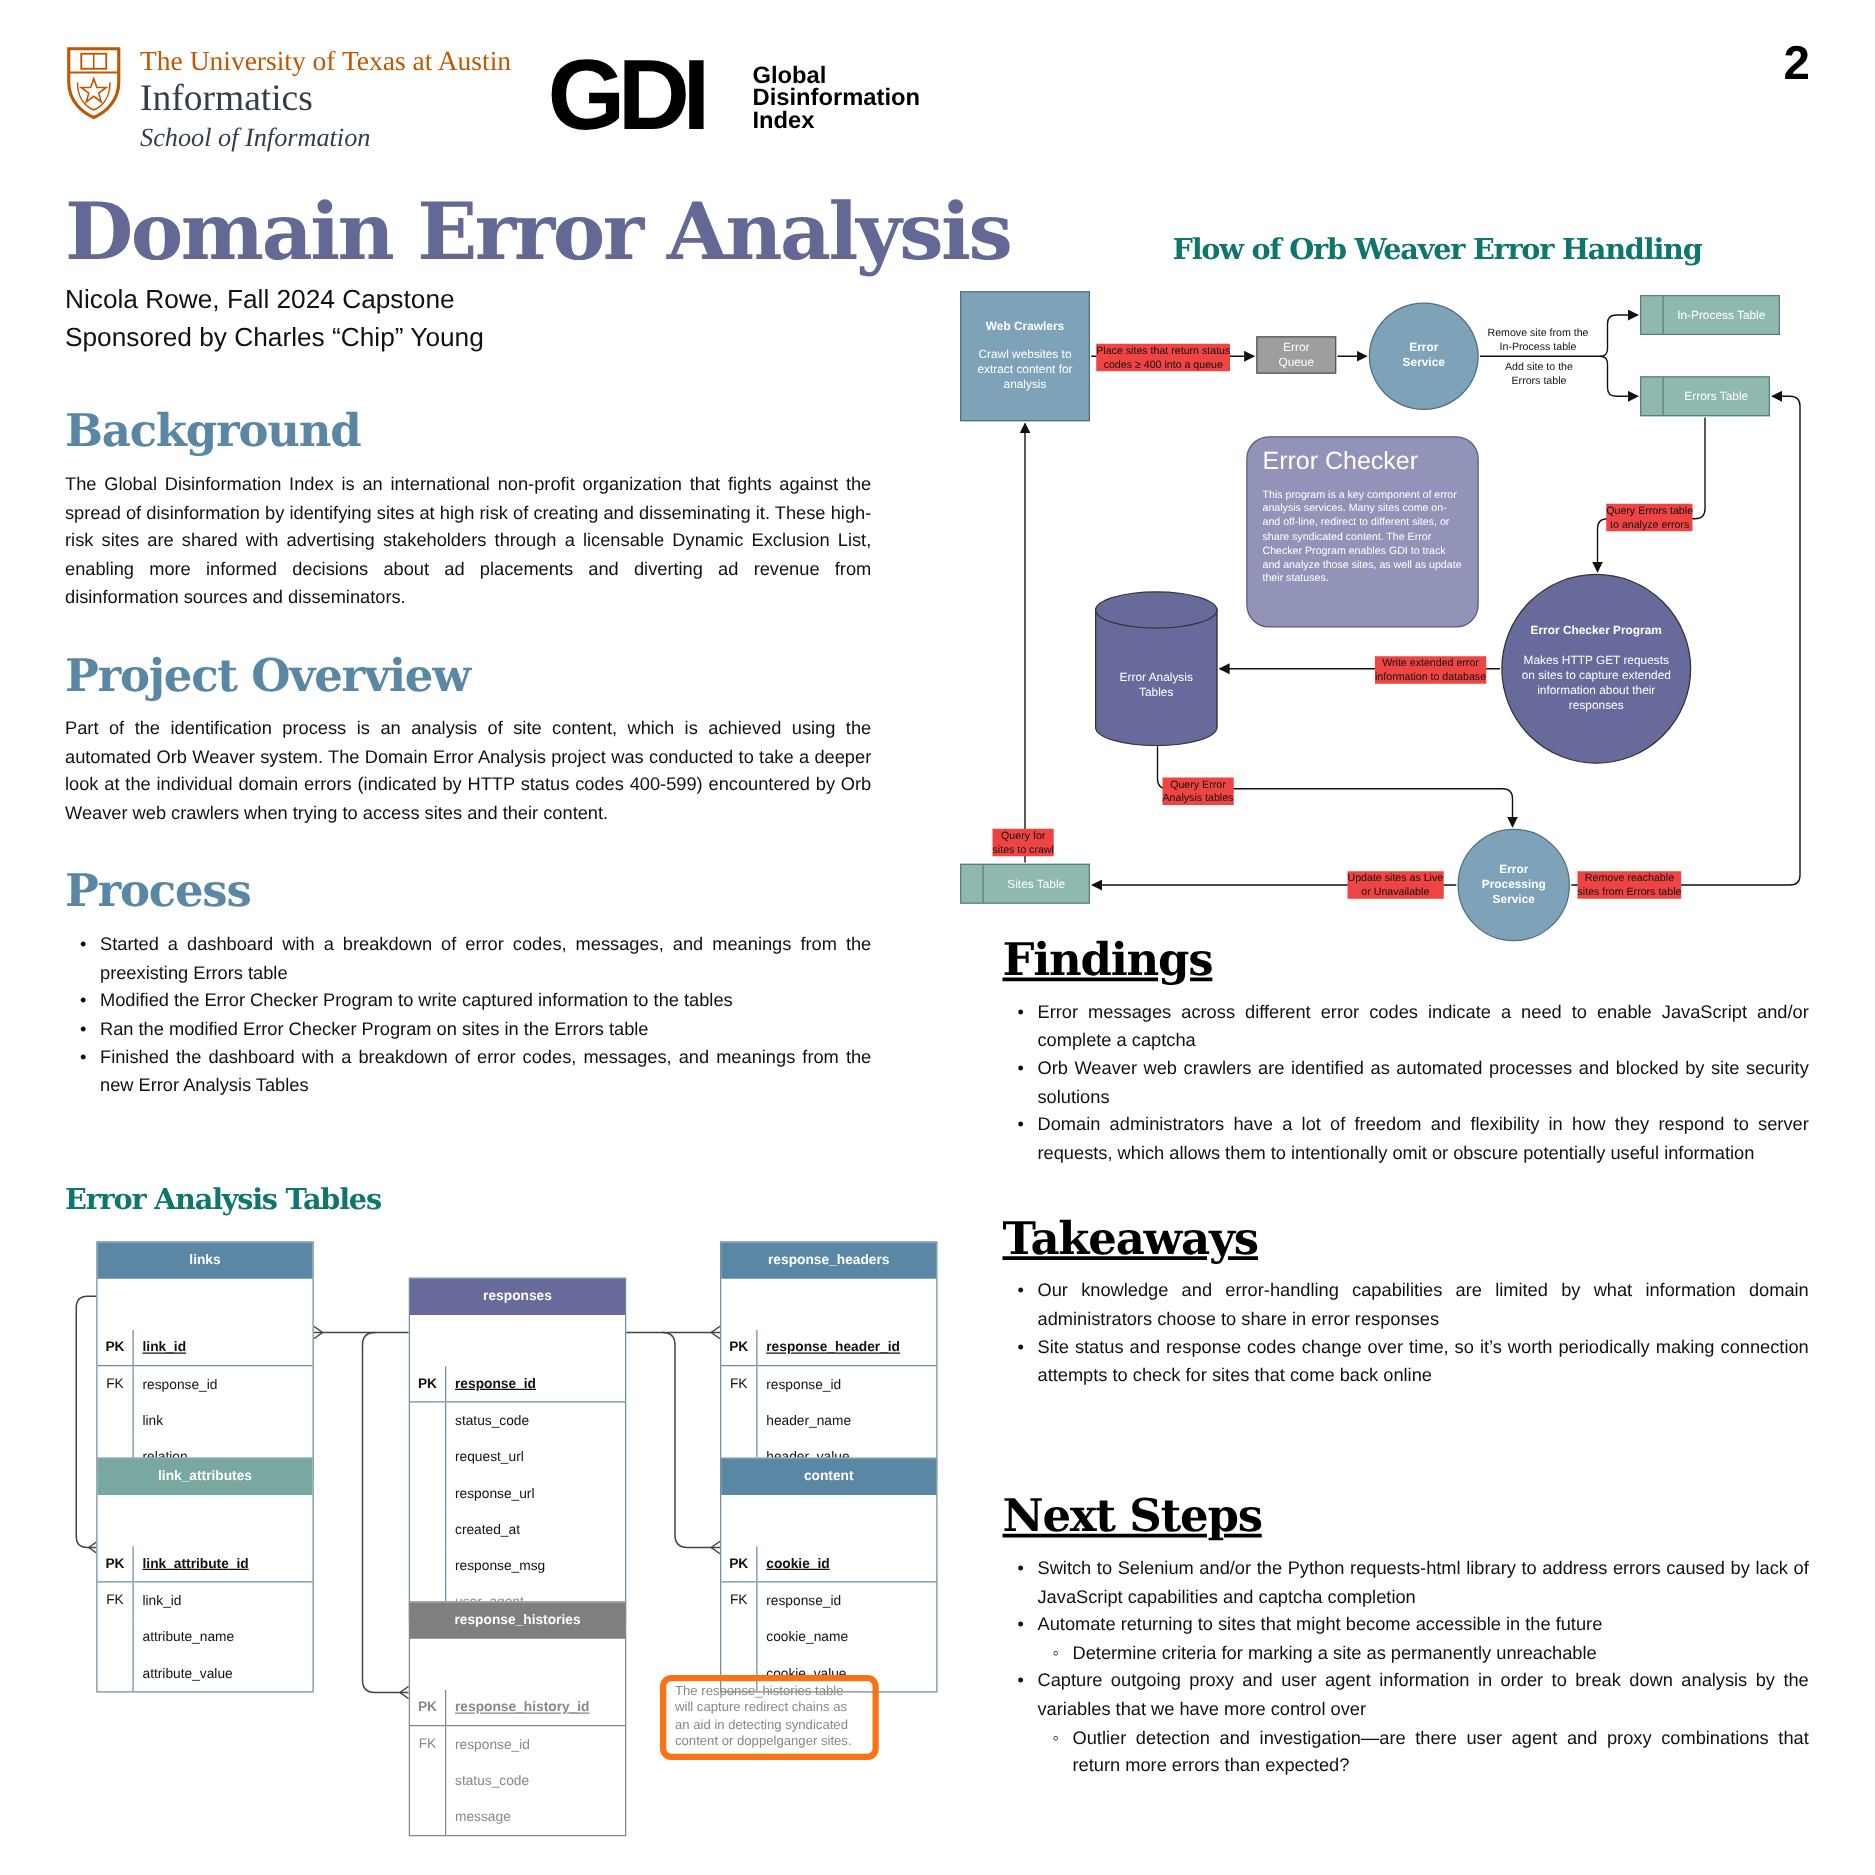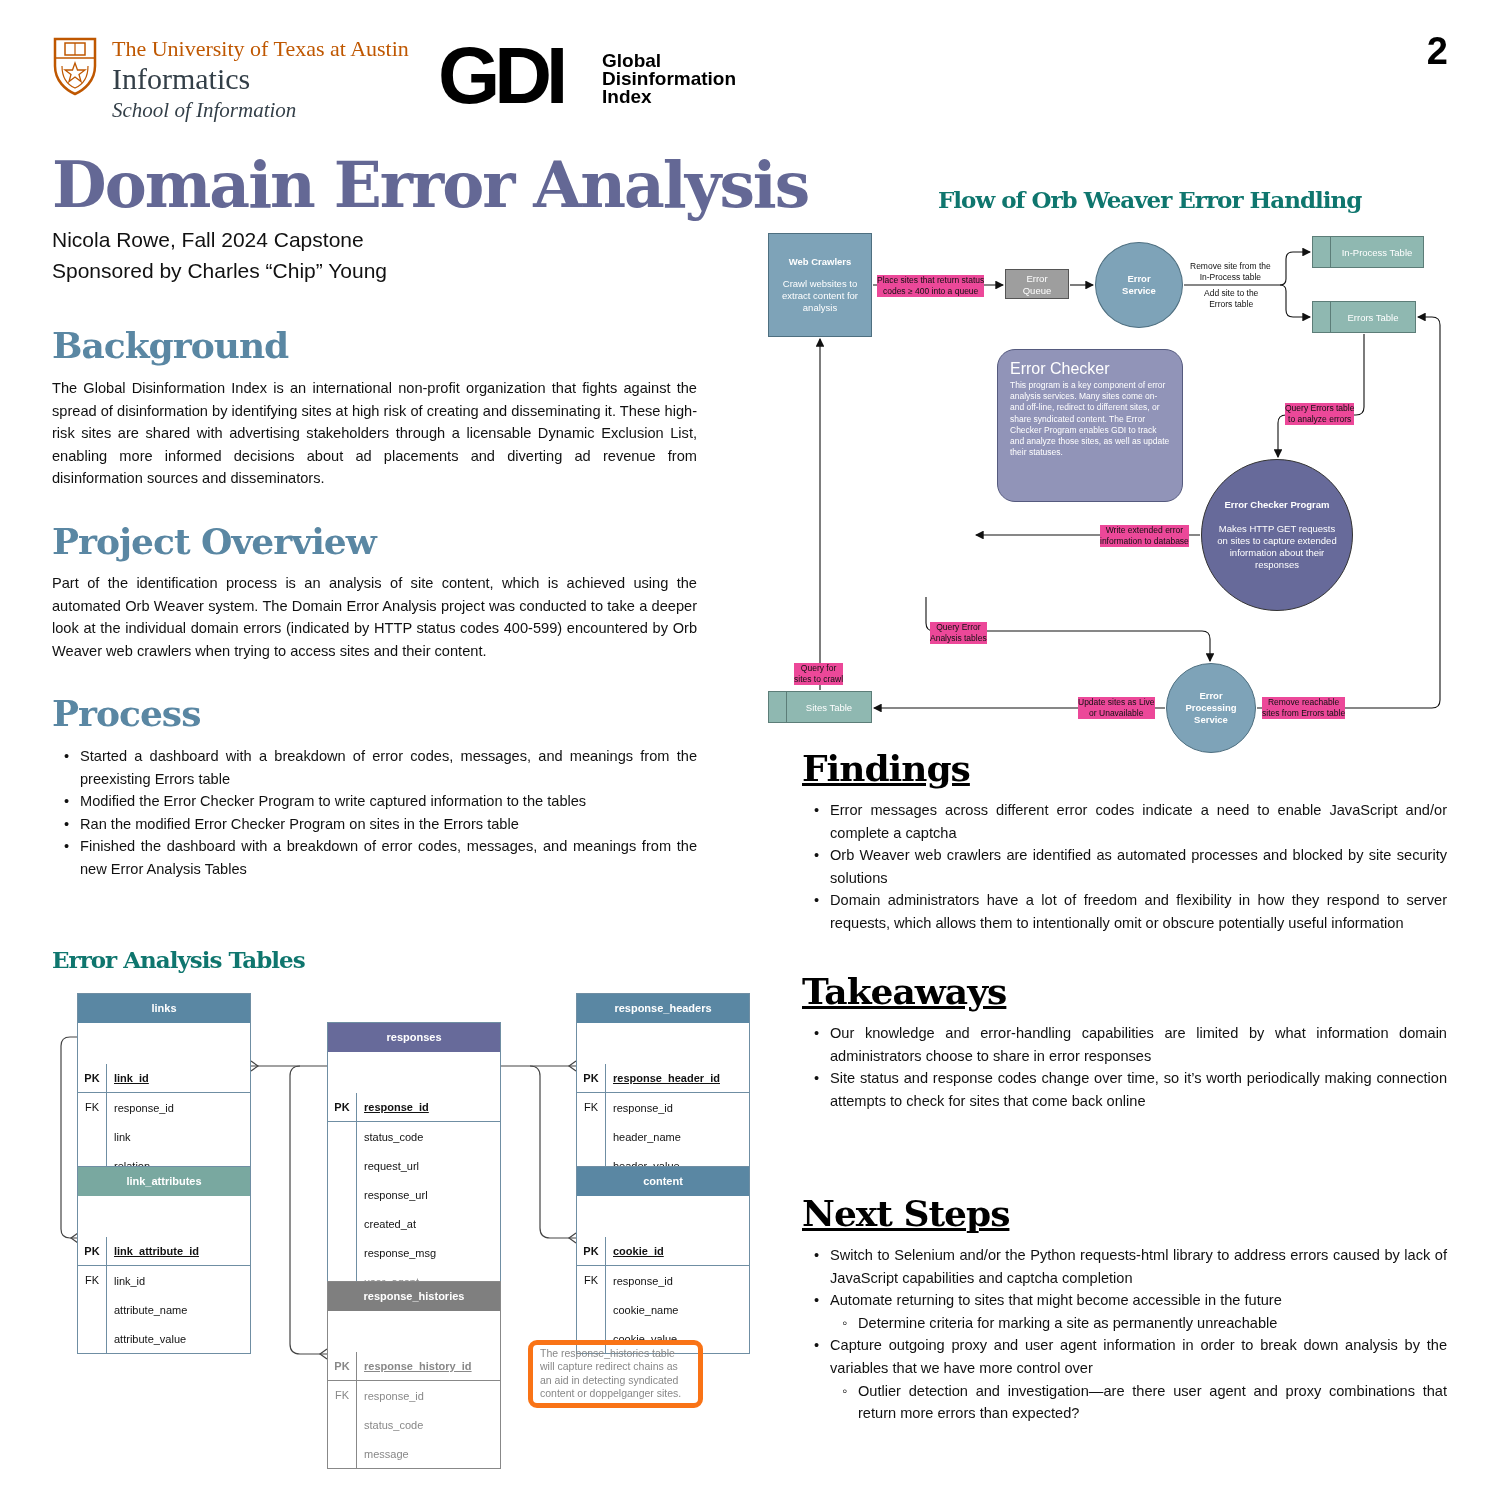--- a/index.html
+++ b/index.html
@@ -44,31 +44,31 @@
   .equeue { left: 245px; top: 44px; width: 64px; height: 30px; background: #9e9e9e; border: 1px solid #555; padding-top: 3px; }
   .circle { position: absolute; border-radius: 50%; color: #fff; text-align: center; display: flex; flex-direction: column; justify-content: center; align-items: center; font-size: 9.5px; line-height: 12px; }
   .eservice { left: 335px; top: 17px; width: 88px; height: 86px; background: #7ea3b8; border: 1px solid #4e6f80; font-weight: bold; }
   .tbl { position: absolute; height: 32px; background: #8fb8b1; border: 1px solid #5c7d78; color: #fff; font-size: 9.5px; display: flex; align-items: center; }
   .tbl .stub { width: 18px; height: 100%; border-right: 1px solid #5c7d78; }
   .tbl .lbl { flex: 1; text-align: center; }
   .inproc { left: 552px; top: 11px; width: 112px; }
   .errtbl { left: 552px; top: 76px; width: 104px; }
   .sitestbl { left: 8px; top: 466px; width: 104px; }
   .checker-card { left: 237px; top: 124px; width: 186px; height: 153px; background: #9194b8; border: 1px solid #555a7e; border-radius: 18px; padding: 8px 12px; text-align: left; }
-  .checker-card .ct { font-size: 16px; line-height: 22px; }
+  .checker-card .ct { font-size: 20px; line-height: 22px; margin-bottom: 10px; }
   .checker-card .cb { font-size: 8.5px; line-height: 11.2px; }
   .cyl { position: absolute; left: 116px; top: 248px; width: 98px; height: 124px; }
   .cyl .body { position: absolute; left: 0; top: 14px; width: 98px; height: 96px; background: #676a9a; border-left: 1px solid #333; border-right: 1px solid #333; }
   .cyl .top { position: absolute; left: 0; top: 0; width: 98px; height: 30px; border-radius: 50%; background: #676a9a; border: 1px solid #333; }
   .cyl .bot { position: absolute; left: 0; top: 94px; width: 98px; height: 30px; border-radius: 50%; background: #676a9a; border: 1px solid #333; border-top: none; }
   .cyl .cl { position: absolute; left: 0; top: 64px; width: 98px; text-align: center; color: #fff; font-size: 9.5px; line-height: 12px; }
   .ecprog { left: 441px; top: 234px; width: 152px; height: 152px; background: #676a9a; border: 1px solid #333; padding: 0 12px; }
   .ecprog .bt { font-weight: bold; margin-bottom: 12px; }
   .eproc { left: 406px; top: 438px; width: 90px; height: 90px; background: #7ea3b8; border: 1px solid #4e6f80; font-weight: bold; }
-  .lbl-note { position: absolute; font-size: 8.5px; line-height: 11px; color: #111; text-align: center; background: #ec4899; white-space: nowrap; }
+  .lbl-note { position: absolute; font-size: 8.5px; line-height: 11px; color: #111; text-align: center; background: #ef4444; white-space: nowrap; }
   svg.lines { position: absolute; left: 0; top: 0; width: 700px; height: 530px; }
 
   
   .er { position: absolute; width: 174px; border: 1px solid #6f8ea3; background: #fff; font-size: 11px; }
   .er .hdr { height: 29px; color: #fff; font-weight: bold; text-align: center; line-height: 29px; font-size: 11px; }
   .er .row { display: flex; height: 29px; align-items: center; }
   .er .k { width: 29px; text-align: center; border-right: 1px solid #6f8ea3; height: 100%; line-height: 29px; }
   .er .f { padding-left: 7px; }
   .er .pkrow { border-bottom: 1px solid #6f8ea3; font-weight: bold; margin-top: 41px; }
   .er .pkrow .f { text-decoration: underline; }
@@ -345,20 +345,29 @@
   <div class="tbl sitestbl">
       <span class="stub"></span>
       <span class="lbl">Sites Table</span>
     </div>
 
   <div class="box checker-card">
     <div class="ct">Error Checker</div>
     <div class="cb">This program is a key component of error analysis services. Many sites come on- and off-line, redirect to different sites, or share syndicated content. The Error Checker Program enables GDI to track and analyze those sites, as well as update their statuses.</div>
   </div>
 
+  <div class="cyl">
+    <div class="bot"></div>
+    <div class="body"></div>
+    <div class="top"></div>
+    <div class="cl">
+      <div>Error Analysis</div>
+      <div>Tables</div>
+    </div>
+  </div>
 
   <div class="circle ecprog">
     <div class="bt">Error Checker Program</div>
     <div>Makes HTTP GET requests on sites to capture extended information about their responses</div>
   </div>
 
   <div class="circle eproc">
     <div>Error</div>
     <div>Processing</div>
     <div>Service</div>

